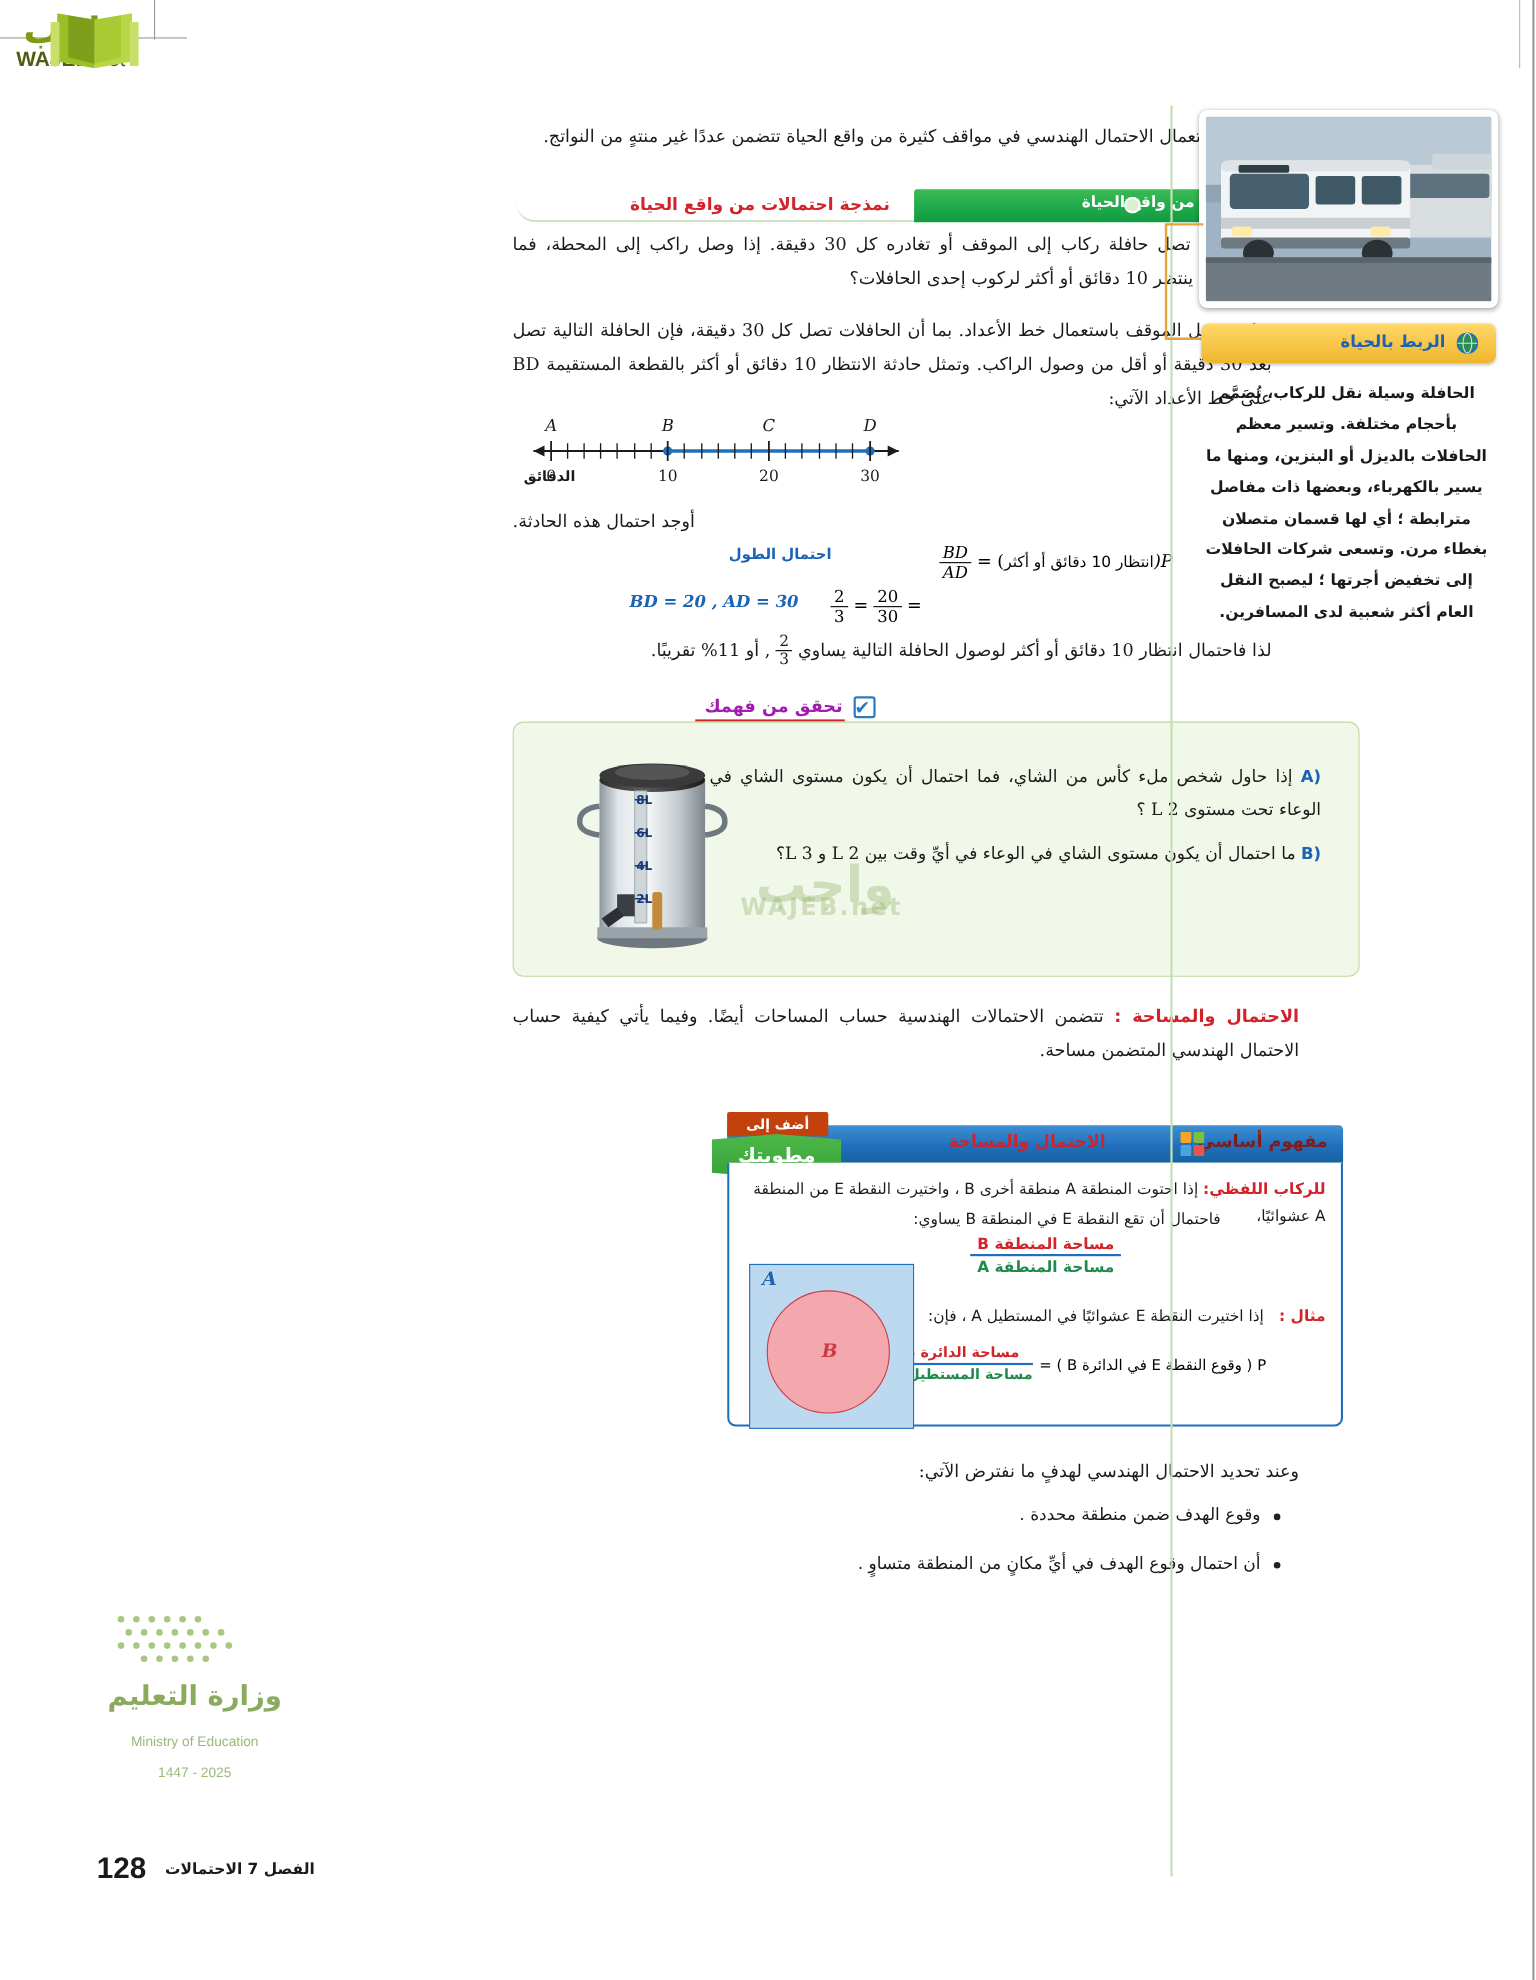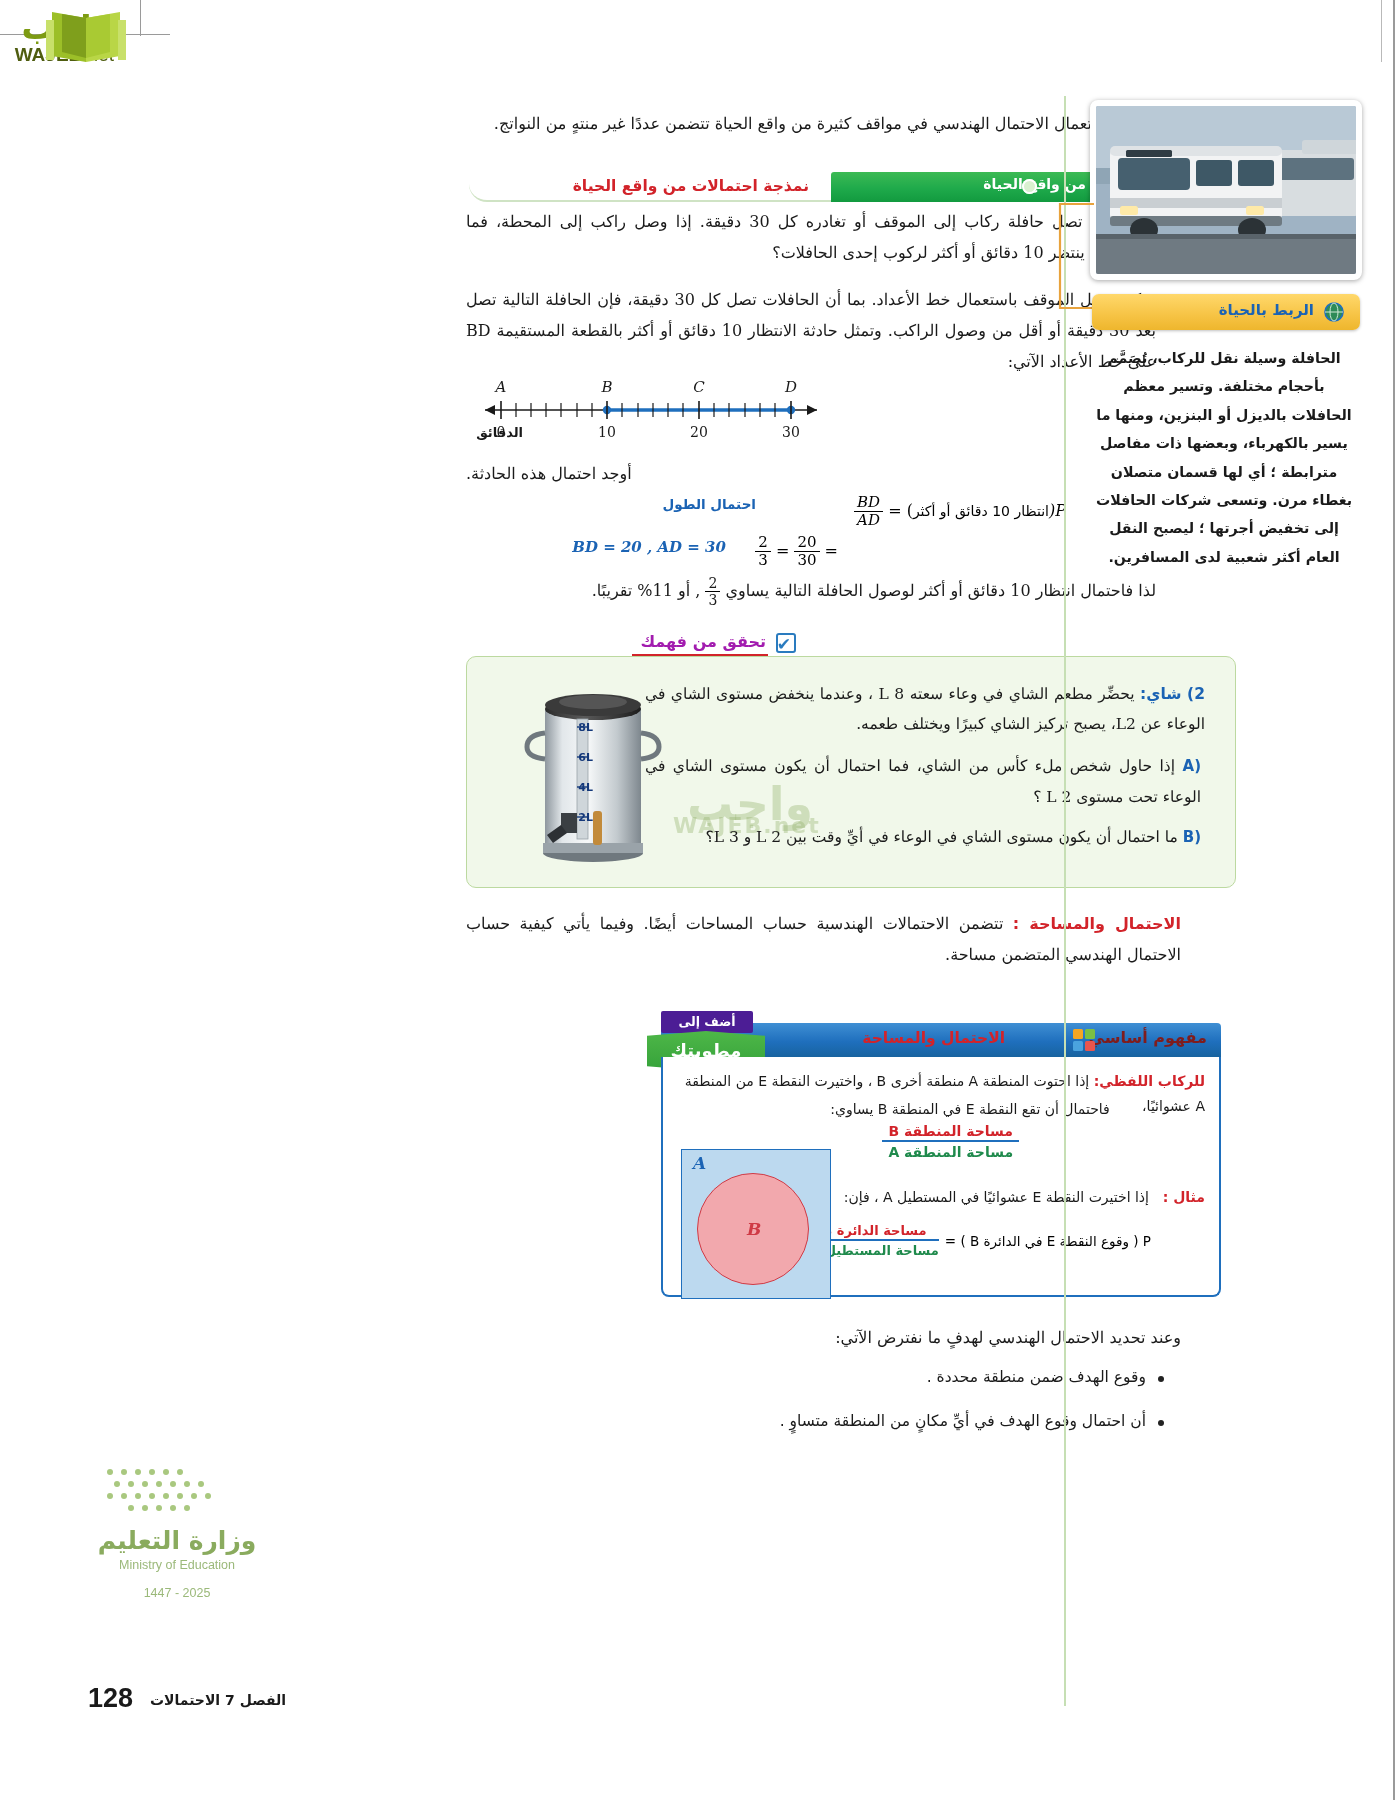--- a/index.html
+++ b/index.html
@@ -171,21 +171,21 @@
   }
   .concept-sub {
     position:absolute; right:216px; top:24px;
     font-family:"DejaVu Sans", sans-serif; font-size:15.5px; font-weight:bold; color:#d2232a;
   }
   .fold-tab {
     position:absolute; left:-14px; top:6px; width:120px; height:62px;
   }
   .fold-top {
     position:absolute; left:14px; top:0; width:92px; height:22px;
-    background:#4c1d95; border-radius:2px;
+    background:#c2410c; border-radius:2px;
     font-family:"DejaVu Sans", sans-serif; font-size:12.5px; font-weight:bold; color:#fff;
     text-align:center; line-height:22px;
   }
   .fold-green {
     position:absolute; left:0px; top:20px; width:118px; height:40px;
     background:linear-gradient(180deg,#4eb748 0%,#35a23a 100%);
     font-family:"DejaVu Sans", sans-serif; font-size:18px; font-weight:bold; color:#fff;
     text-align:center; line-height:40px;
     clip-path:polygon(0 12%, 50% 0, 100% 12%, 100% 88%, 50% 100%, 0 88%);
   }
@@ -226,21 +226,21 @@
     position:absolute; right:-18px; top:8px; width:6px; height:6px; border-radius:50%; background:#222;
   }
 
   
   #moe { position:absolute; left:62px; bottom:186px; width:230px; height:150px; text-align:center; }
   .moe-ar {
     font-family:"DejaVu Sans", sans-serif; font-size:25px; font-weight:bold;
     color:#8aab5e; letter-spacing:2px; margin-top:6px;
   }
   .moe-en {
-    font-family:"Liberation Sans", sans-serif; font-size:12.5px; color:#9bb97a; margin-top:3px;
+    font-family:"Liberation Sans", sans-serif; font-size:12.5px; color:#9bb97a; margin-top:20px;
   }
   .moe-yr {
     font-family:"Liberation Sans", sans-serif; font-size:12.5px; color:#9bb97a; margin-top:14px;
   }
   .moe-dots { width:150px; height:52px; margin:0 auto; }
 
   #pagenum {
     position:absolute; left:88px; bottom:86px;
     font-family:"Liberation Sans", sans-serif; font-size:27px; font-weight:bold; color:#1a1a1a;
   }
@@ -466,25 +466,20 @@
 
     <rect x="46" y="138" width="16" height="20" fill="#3a3f43"></rect>
     <path d="M46 150 l-14 10 l6 8 l14 -10 Z" fill="#2c3034"></path>
     <rect x="78" y="136" width="9" height="34" rx="3" fill="#c28a3a"></rect>
   </svg>
 
   <div class="wm" style="left:220px; top:120px; font-size:46px;">واجب</div>
   <div class="wm" style="left:206px; top:156px; font-size:22px; letter-spacing:2px;">WAJEB.net</div>
 
   <div id="check-body" class="body-ar serif-ar">
-    <div style="position:relative;">
-      <span class="prob-num">2)</span>
-      <span class="prob-num">شاي:</span>
-      <span>يحضِّر مطعم الشاي في وعاء سعته L 8 ، وعندما ينخفض مستوى الشاي في الوعاء عن L2، يصبح تركيز الشاي كبيرًا ويختلف طعمه.</span>
-    </div>
     <div style="position:relative; margin-top:12px; padding-right:4px;">
       <span class="sub-label">(A</span>
       <span>إذا حاول شخص ملء كأس من الشاي، فما احتمال أن يكون مستوى الشاي في الوعاء تحت مستوى L 2 ؟</span>
     </div>
     <div style="position:relative; margin-top:10px; padding-right:4px;">
       <span class="sub-label">(B</span>
       <span>ما احتمال أن يكون مستوى الشاي في الوعاء في أيِّ وقت بين L 2 و L 3؟</span>
     </div>
   </div>
 </div>

